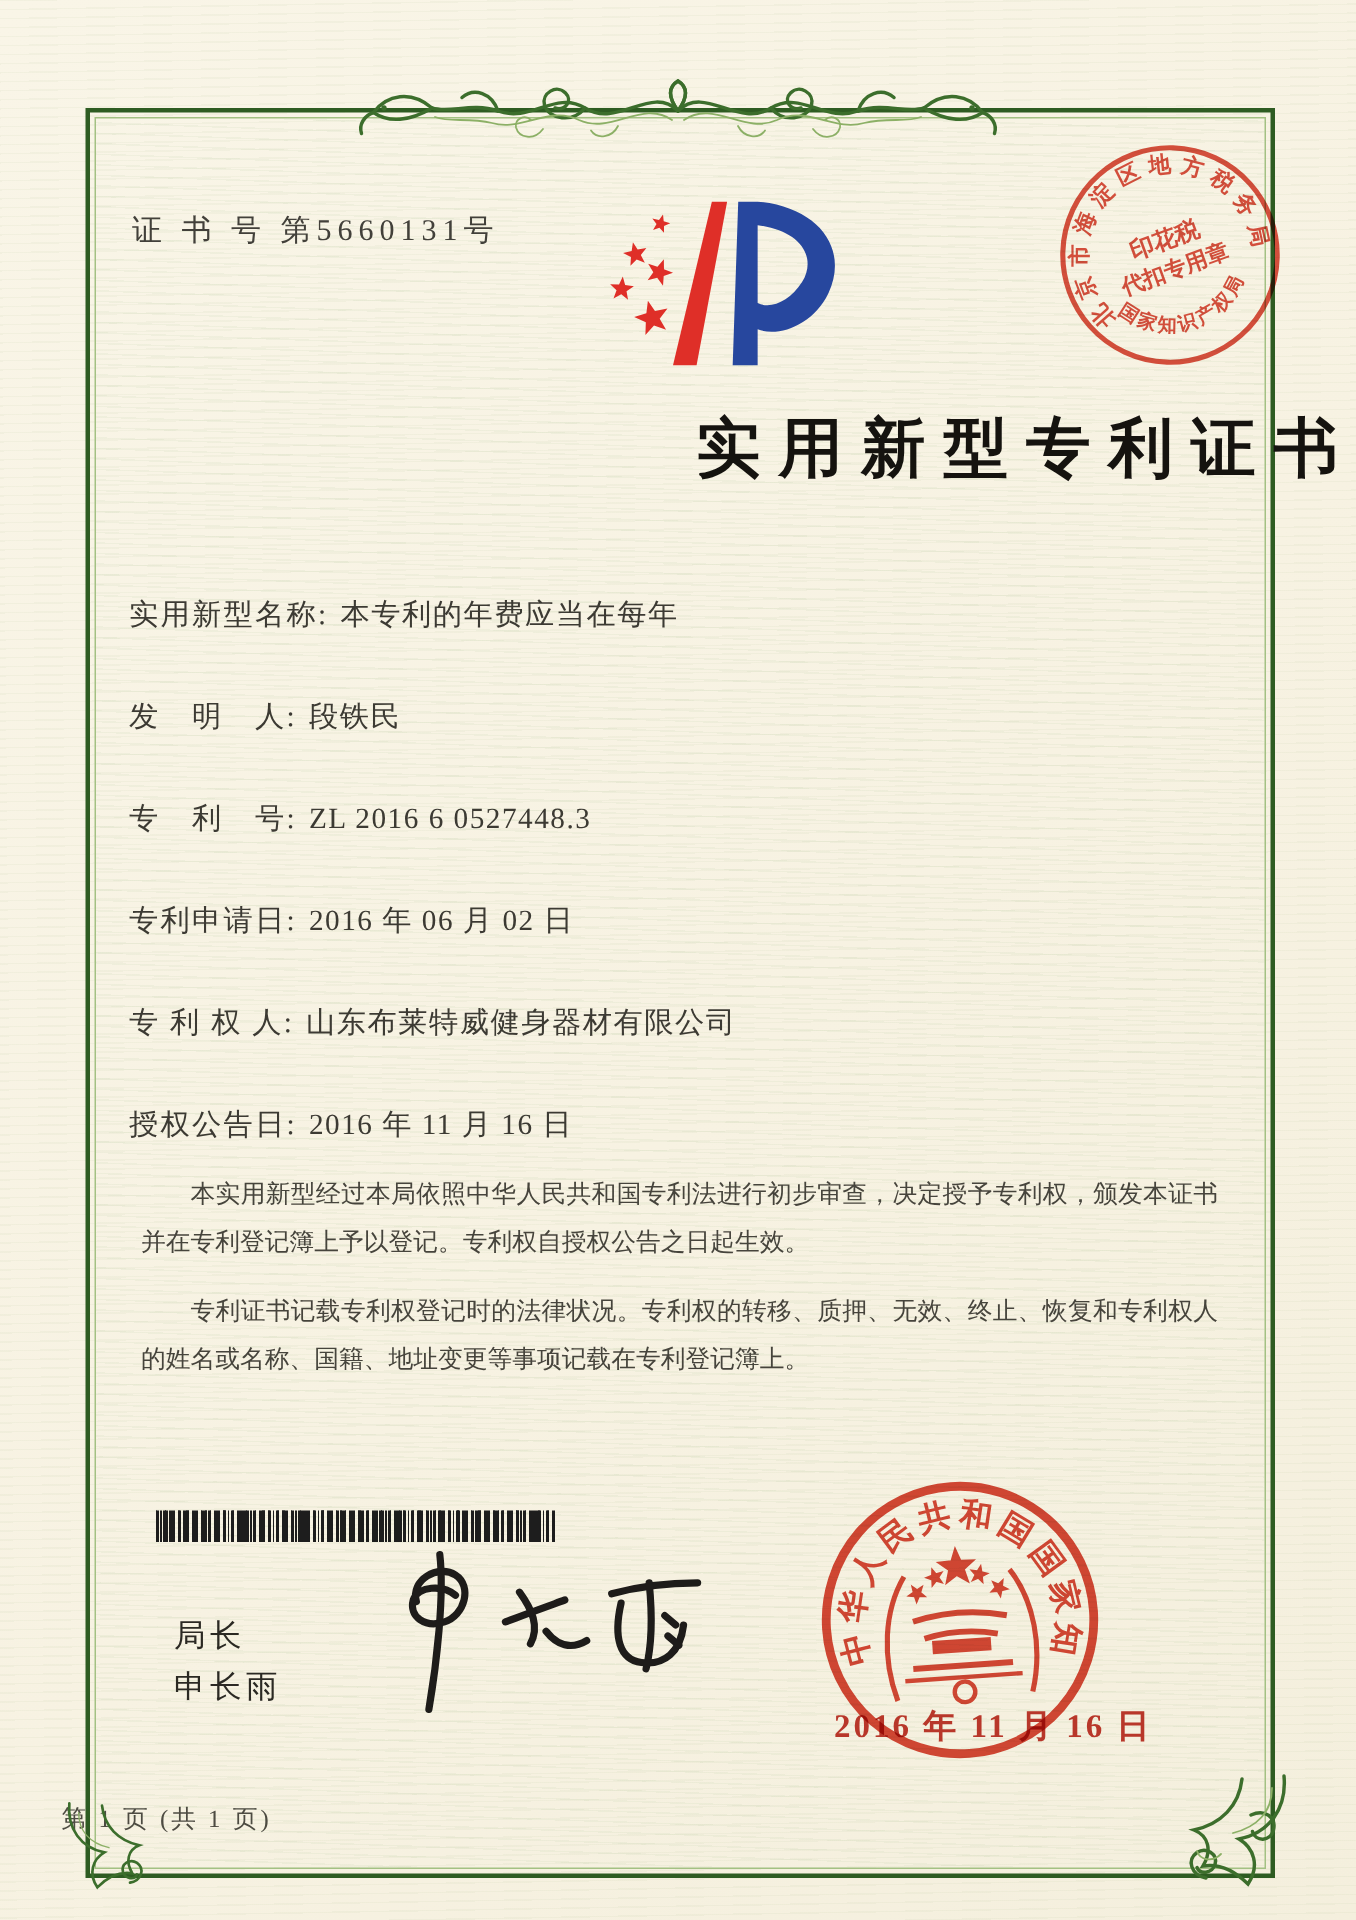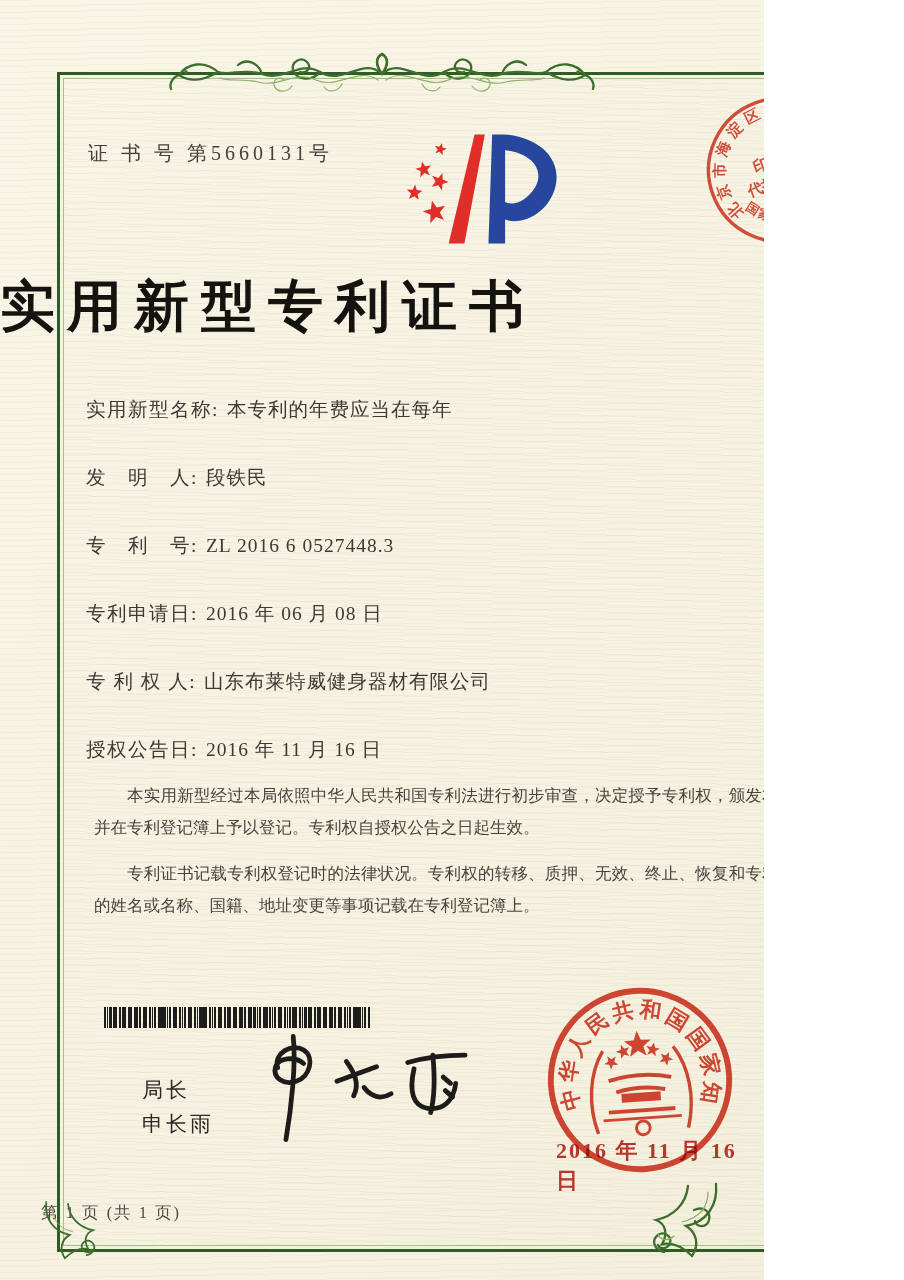--- a/index.html
+++ b/index.html
@@ -1,17 +1,17 @@
 <!DOCTYPE html>
 <html><head>
 <meta charset="utf-8">
 <style>
   html,body{margin:0;padding:0;}
   .page{
-    position:relative; width:764px; height:1280px; overflow:hidden;
+    position:relative; width:904px; height:1280px; overflow:hidden;
     background:
       repeating-linear-gradient(179deg, rgba(150,175,120,0.07) 0 1px, rgba(0,0,0,0) 1px 6px),
       linear-gradient(135deg,#f9f5e7 0%, #f7f2e2 55%, #f4efdd 100%);
     font-family:"Liberation Serif","DejaVu Serif",serif;
     color:#2e2c27;
   }
   
   .frame{
     position:absolute; left:57px; top:72px; width:793px; height:1180px;
     border:3px solid #2e5c22; box-sizing:border-box;
@@ -28,42 +28,42 @@
   
   .cert-no{
     position:absolute; left:88px; top:140px; font-size:20px; letter-spacing:4px; color:#42403a;
   }
   .logo{position:absolute; left:383px; top:124px; z-index:2;}
   .tax-seal{
     position:absolute; left:700px; top:90px; z-index:4;
     transform:rotate(-20deg); opacity:.88; mix-blend-mode:multiply;
   }
   .doc-title{
-    position:absolute; left:0; top:270px; width:100%; text-align:left;
-    font-size:55px; font-weight:700; letter-spacing:12px; color:#15130f;
+    position:absolute; left:0; top:270px; width:100%; text-align:right;
+    font-size:43px; font-weight:700; letter-spacing:12px; color:#15130f;
   }
   
   .field{position:absolute; left:86px; font-size:19.5px; letter-spacing:1px; color:#3c3a33; white-space:nowrap;}
   .field .lbl{letter-spacing:1.5px;}
   .field .val{margin-left:8px;}
   
   .body-text{
     position:absolute; left:80px; top:766px; width:746px;
     font-size:16.5px; line-height:1.93; text-align:justify; color:#46443c;
   }
   .body-text p{margin:14px; text-indent:2em;}
   
   .barcode{
     position:absolute; left:104px; top:1007px; width:266px; height:21px;
     background:
       repeating-linear-gradient(90deg,#1d1d1d 0 2px,transparent 2px 5px),
       repeating-linear-gradient(90deg,#1d1d1d 0 1px,transparent 1px 3px),
       repeating-linear-gradient(90deg,transparent 0 6px,#1d1d1d 6px 8px,transparent 8px 13px);
   }
-  .signer{position:absolute; left:116px; font-size:21px; letter-spacing:3px; color:#2b2923;margin-left:26px;}
+  .signer{position:absolute; left:116px; font-size:21px; letter-spacing:3px; color:#2b2923;}
   .signer.t1{top:1076px;}
   .signer.t2{top:1110px;}
   .signature{position:absolute; left:238px; top:1030px; z-index:2;}
   .official-seal{
     position:absolute; left:542px; top:982px; z-index:4;
     transform:rotate(-4deg); opacity:.92; mix-blend-mode:multiply;
   }
   .seal-date{
     position:absolute; left:556px; top:1136px; z-index:3;
     font-size:22px; font-weight:700; letter-spacing:2px; color:#b8372a;
@@ -148,21 +148,21 @@
   <div class="field" style="top:396px">
     <span class="lbl">实用新型名称:</span><span class="val">本专利的年费应当在每年</span>
   </div>
   <div class="field" style="top:464px">
     <span class="lbl">发　明　人:</span><span class="val">段铁民</span>
   </div>
   <div class="field" style="top:532px">
     <span class="lbl">专　利　号:</span><span class="val">ZL 2016 6 0527448.3</span>
   </div>
   <div class="field" style="top:600px">
-    <span class="lbl">专利申请日:</span><span class="val">2016 年 06 月 08 日</span>
+    <span class="lbl">专利申请日:</span><span class="val">2016 年 06 月 02 日</span>
   </div>
   <div class="field" style="top:668px">
     <span class="lbl">专 利 权 人:</span><span class="val">山东布莱特威健身器材有限公司</span>
   </div>
   <div class="field" style="top:736px">
     <span class="lbl">授权公告日:</span><span class="val">2016 年 11 月 16 日</span>
   </div>
 
   <div class="body-text">
     <p>本实用新型经过本局依照中华人民共和国专利法进行初步审查，决定授予专利权，颁发本证书并在专利登记簿上予以登记。专利权自授权公告之日起生效。</p>

